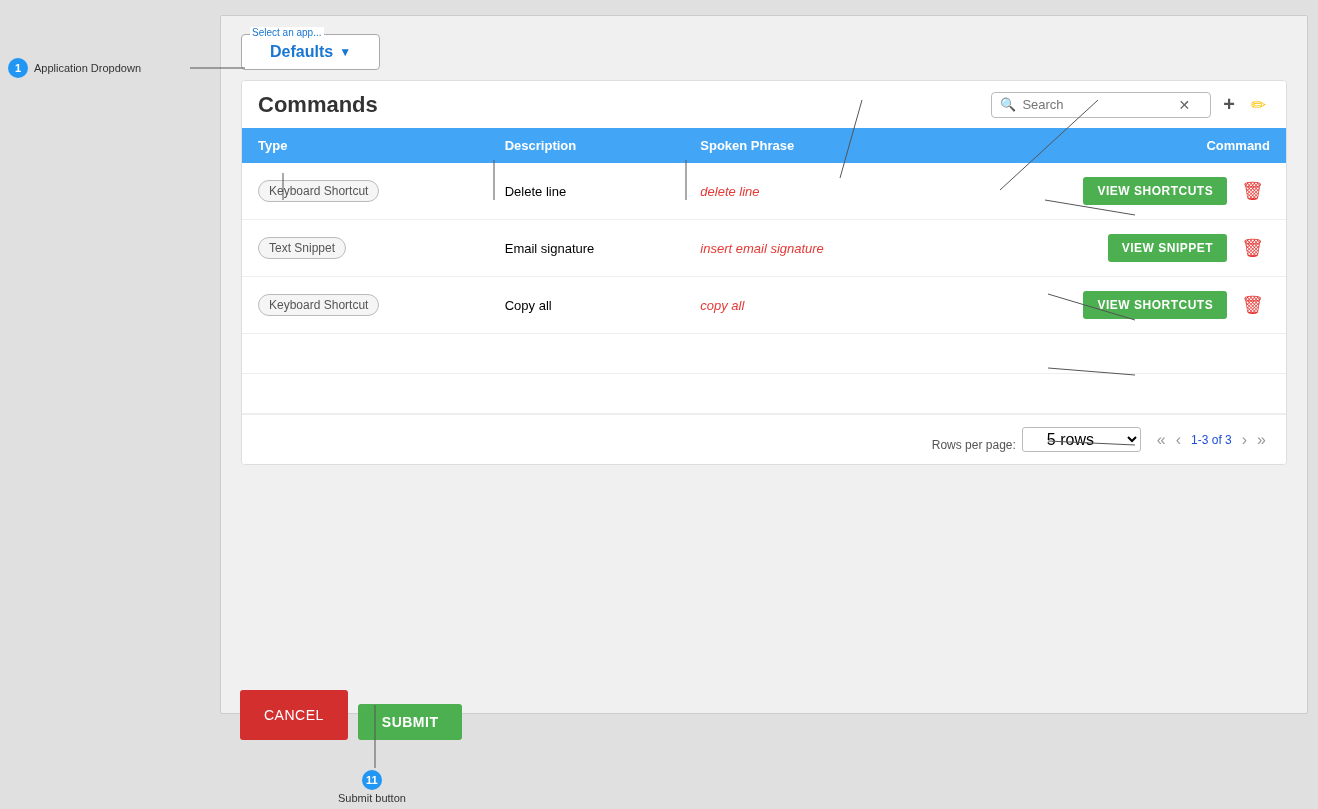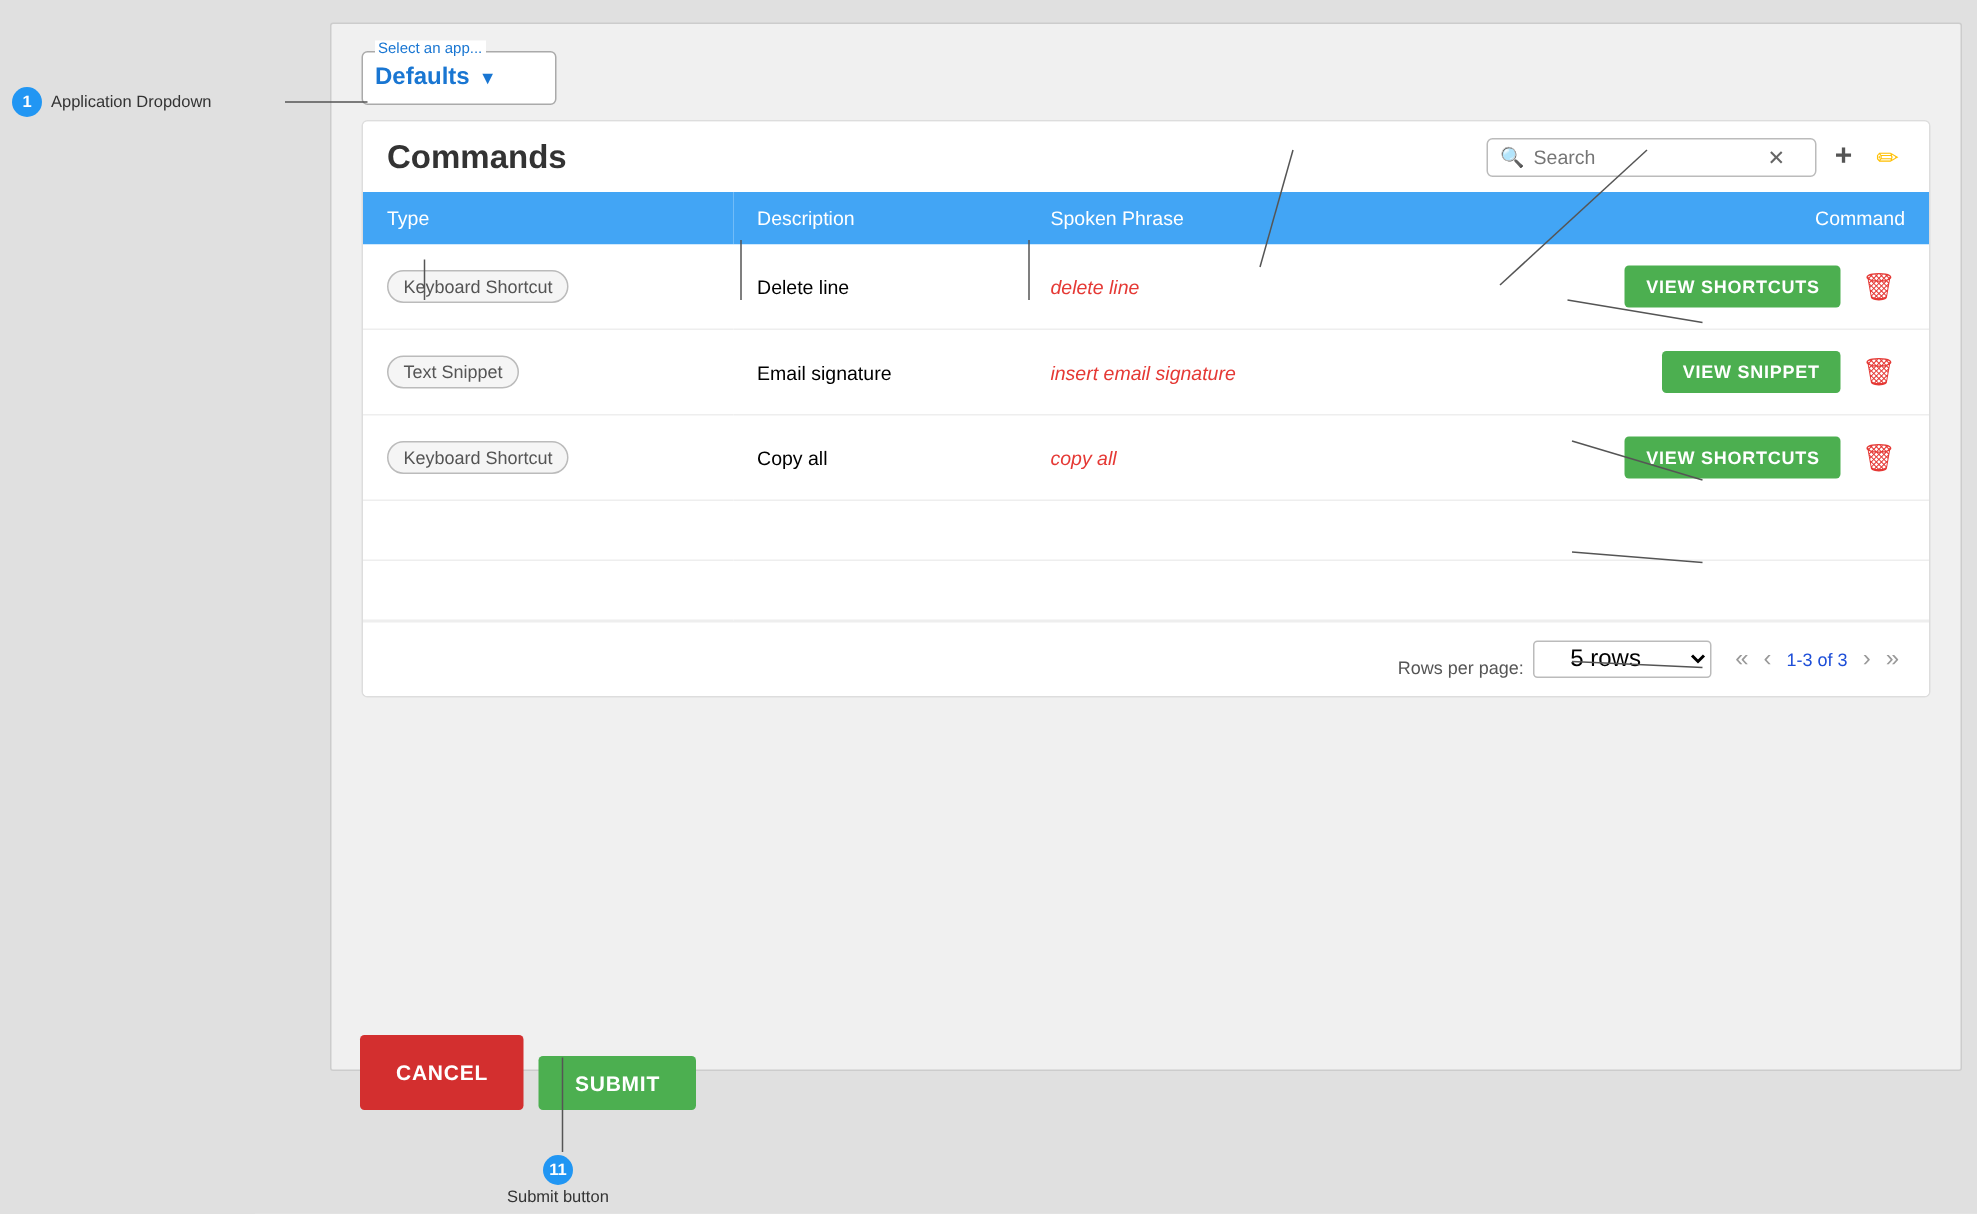--- a/index.html
+++ b/index.html
@@ -9,21 +9,21 @@
       width: 1318px;
       height: 809px;
       position: relative;
       overflow: hidden;
     }
 
     .app-dropdown {
       position: relative;
       border: 1px solid #aaa;
       border-radius: 4px;
-      padding: 8px 8px;
+      padding: 8px 28px;
       background: white;
       min-width: 130px;
     }
     .app-dropdown-label {
       font-size: 10px;
       color: #1976d2;
       position: absolute;
       top: -8px;
       left: 8px;
       background: white;
@@ -136,21 +136,21 @@
       border-collapse: collapse;
     }
     .commands-table thead tr {
       background: #42A5F5;
       color: white;
     }
     .commands-table thead th {
       padding: 10px 16px;
       text-align: left;
       font-size: 13px;
-      font-weight: 400;
+      font-weight: 700;
     }
     .commands-table thead th:last-child {
       text-align: right;
     }
     .commands-table tbody tr {
       border-bottom: 1px solid #eee;
       background: white;
     }
     .commands-table tbody td {
       padding: 14px 16px;
@@ -241,21 +241,21 @@
       font-size: 16px;
       padding: 2px 4px;
     }
     .btn-cancel {
       background: #d32f2f;
       color: white;
       border: none;
       border-radius: 3px;
       padding: 10px 24px;
       font-size: 14px;
-      font-weight: bold;
+      font-weight: normal;
       cursor: pointer;
       letter-spacing: 0.5px;
     }
     .btn-submit {
       background: #4CAF50;
       color: white;
       border: none;
       border-radius: 3px;
       padding: 10px 24px;
       font-size: 14px;

